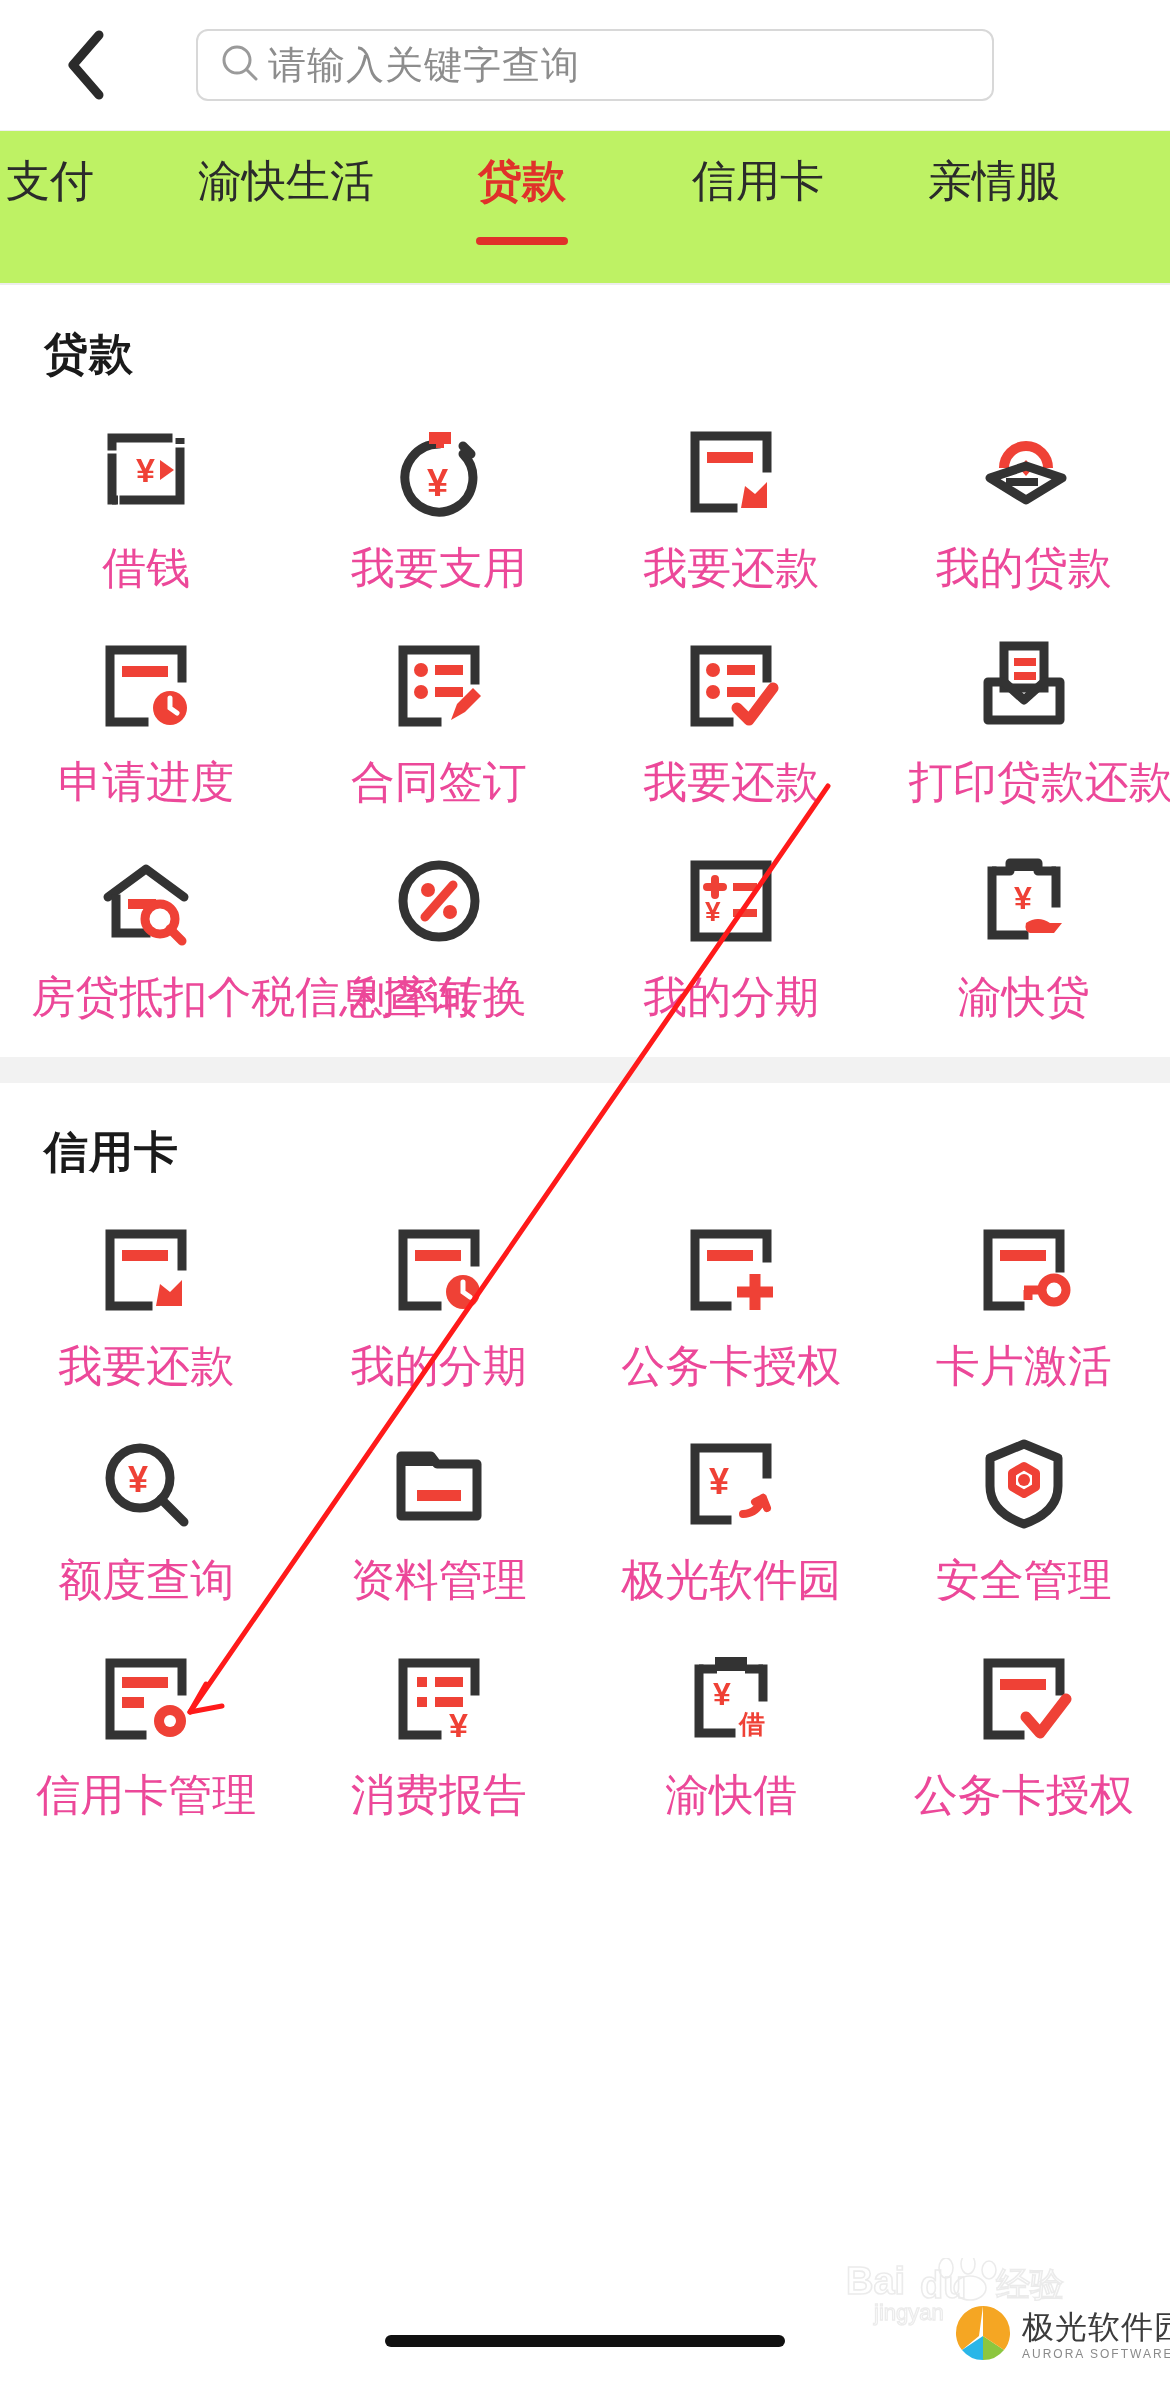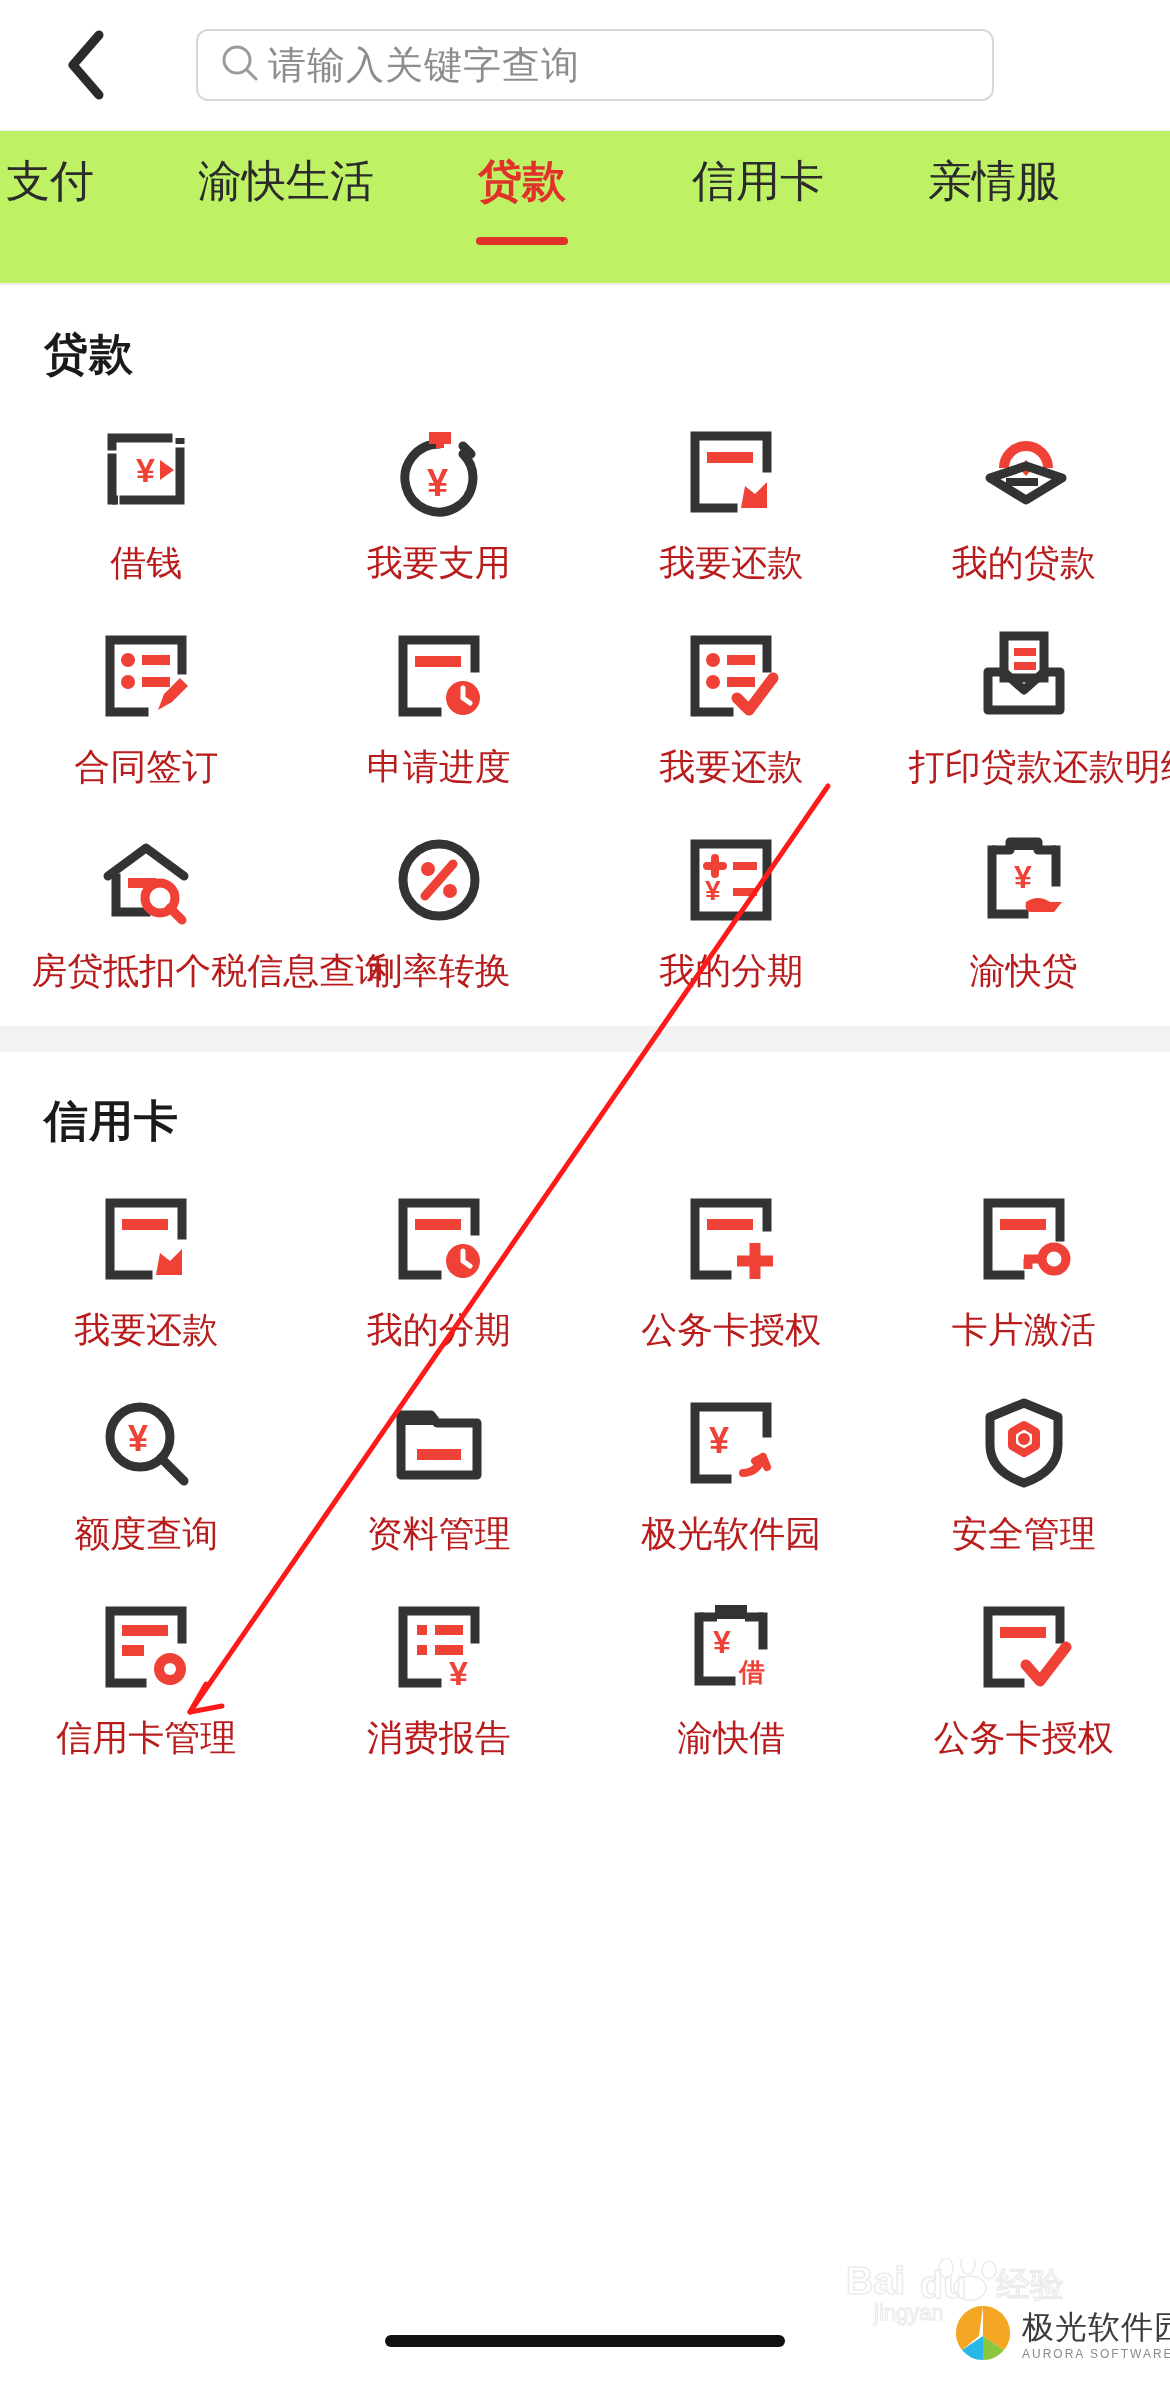--- a/index.html
+++ b/index.html
@@ -75,22 +75,22 @@
     display:flex; flex-direction:column; align-items:center;
     text-align:center;
   }
   .cell .icon {
     width:96px; height:96px;
     display:flex; align-items:center; justify-content:center;
     margin-bottom:20px;
   }
   .cell .icon svg { display:block; }
   .cell .label {
-    font-size:36px; color:#b91c1c; line-height:1.28;
-    max-width:230px; word-break:keep-all;font-family:Liberation Serif, serif;
+    font-size:44px; color:#ec4899; line-height:1.28;
+    max-width:230px; word-break:keep-all;
   }
   .gap-band { height:26px; background:#f2f2f2; }
 
   
   .annot { position:absolute; left:0; top:0; width:1170px; height:2391px; pointer-events:none; }
 
   
   .wm-baidu {
     position:absolute; left:846px; top:2258px;
     width:250px; height:72px; opacity:.55;
@@ -200,41 +200,41 @@
             <path d="M14 54 L50 42 L86 54 L50 76 Z" fill="none" stroke="#333" stroke-width="9" stroke-linejoin="round"></path>
             <line x1="30" y1="58" x2="62" y2="58" stroke="#333" stroke-width="8"></line>
           </svg>
         </span>
         <span class="label">我的贷款</span>
       </div>
 
       <div class="cell">
         <span class="icon">
           <svg width="96" height="96" viewBox="0 0 96 96">
+            <path d="M12 12 L84 12 M12 12 L12 84 M12 84 L46 84 M84 12 L84 40" fill="none" stroke="#333" stroke-width="9" stroke-linecap="square"></path>
+            <rect x="24" y="28" width="46" height="11" fill="#ef4136"></rect>
+            <circle cx="72" cy="70" r="17" fill="#ef4136"></circle>
+            <path d="M72 60 L72 70 L79 75" stroke="#fff" stroke-width="5" fill="none" stroke-linecap="round"></path>
+          </svg>
+        </span>
+        <span class="label">申请进度</span>
+      </div>
+
+      <div class="cell">
+        <span class="icon">
+          <svg width="96" height="96" viewBox="0 0 96 96">
             <path d="M12 12 L84 12 M12 12 L12 84 M12 84 L46 84 M84 12 L84 42" fill="none" stroke="#333" stroke-width="9" stroke-linecap="square"></path>
             <circle cx="30" cy="32" r="7" fill="#ef4136"></circle>
             <rect x="44" y="27" width="28" height="10" fill="#ef4136"></rect>
             <circle cx="30" cy="54" r="7" fill="#ef4136"></circle>
             <rect x="44" y="49" width="28" height="10" fill="#ef4136"></rect>
             <polygon points="60,82 66,66 82,50 90,58 74,74" fill="#ef4136"></polygon>
           </svg>
         </span>
         <span class="label">合同签订</span>
-      </div>
-
-      <div class="cell">
-        <span class="icon">
-          <svg width="96" height="96" viewBox="0 0 96 96">
-            <path d="M12 12 L84 12 M12 12 L12 84 M12 84 L46 84 M84 12 L84 40" fill="none" stroke="#333" stroke-width="9" stroke-linecap="square"></path>
-            <rect x="24" y="28" width="46" height="11" fill="#ef4136"></rect>
-            <circle cx="72" cy="70" r="17" fill="#ef4136"></circle>
-            <path d="M72 60 L72 70 L79 75" stroke="#fff" stroke-width="5" fill="none" stroke-linecap="round"></path>
-          </svg>
-        </span>
-        <span class="label">申请进度</span>
       </div>
 
       <div class="cell">
         <span class="icon">
           <svg width="96" height="96" viewBox="0 0 96 96">
             <path d="M12 12 L84 12 M12 12 L12 84 M12 84 L46 84 M84 12 L84 40" fill="none" stroke="#333" stroke-width="9" stroke-linecap="square"></path>
             <circle cx="30" cy="32" r="7" fill="#ef4136"></circle>
             <rect x="44" y="27" width="28" height="10" fill="#ef4136"></rect>
             <circle cx="30" cy="54" r="7" fill="#ef4136"></circle>
             <rect x="44" y="49" width="28" height="10" fill="#ef4136"></rect>

